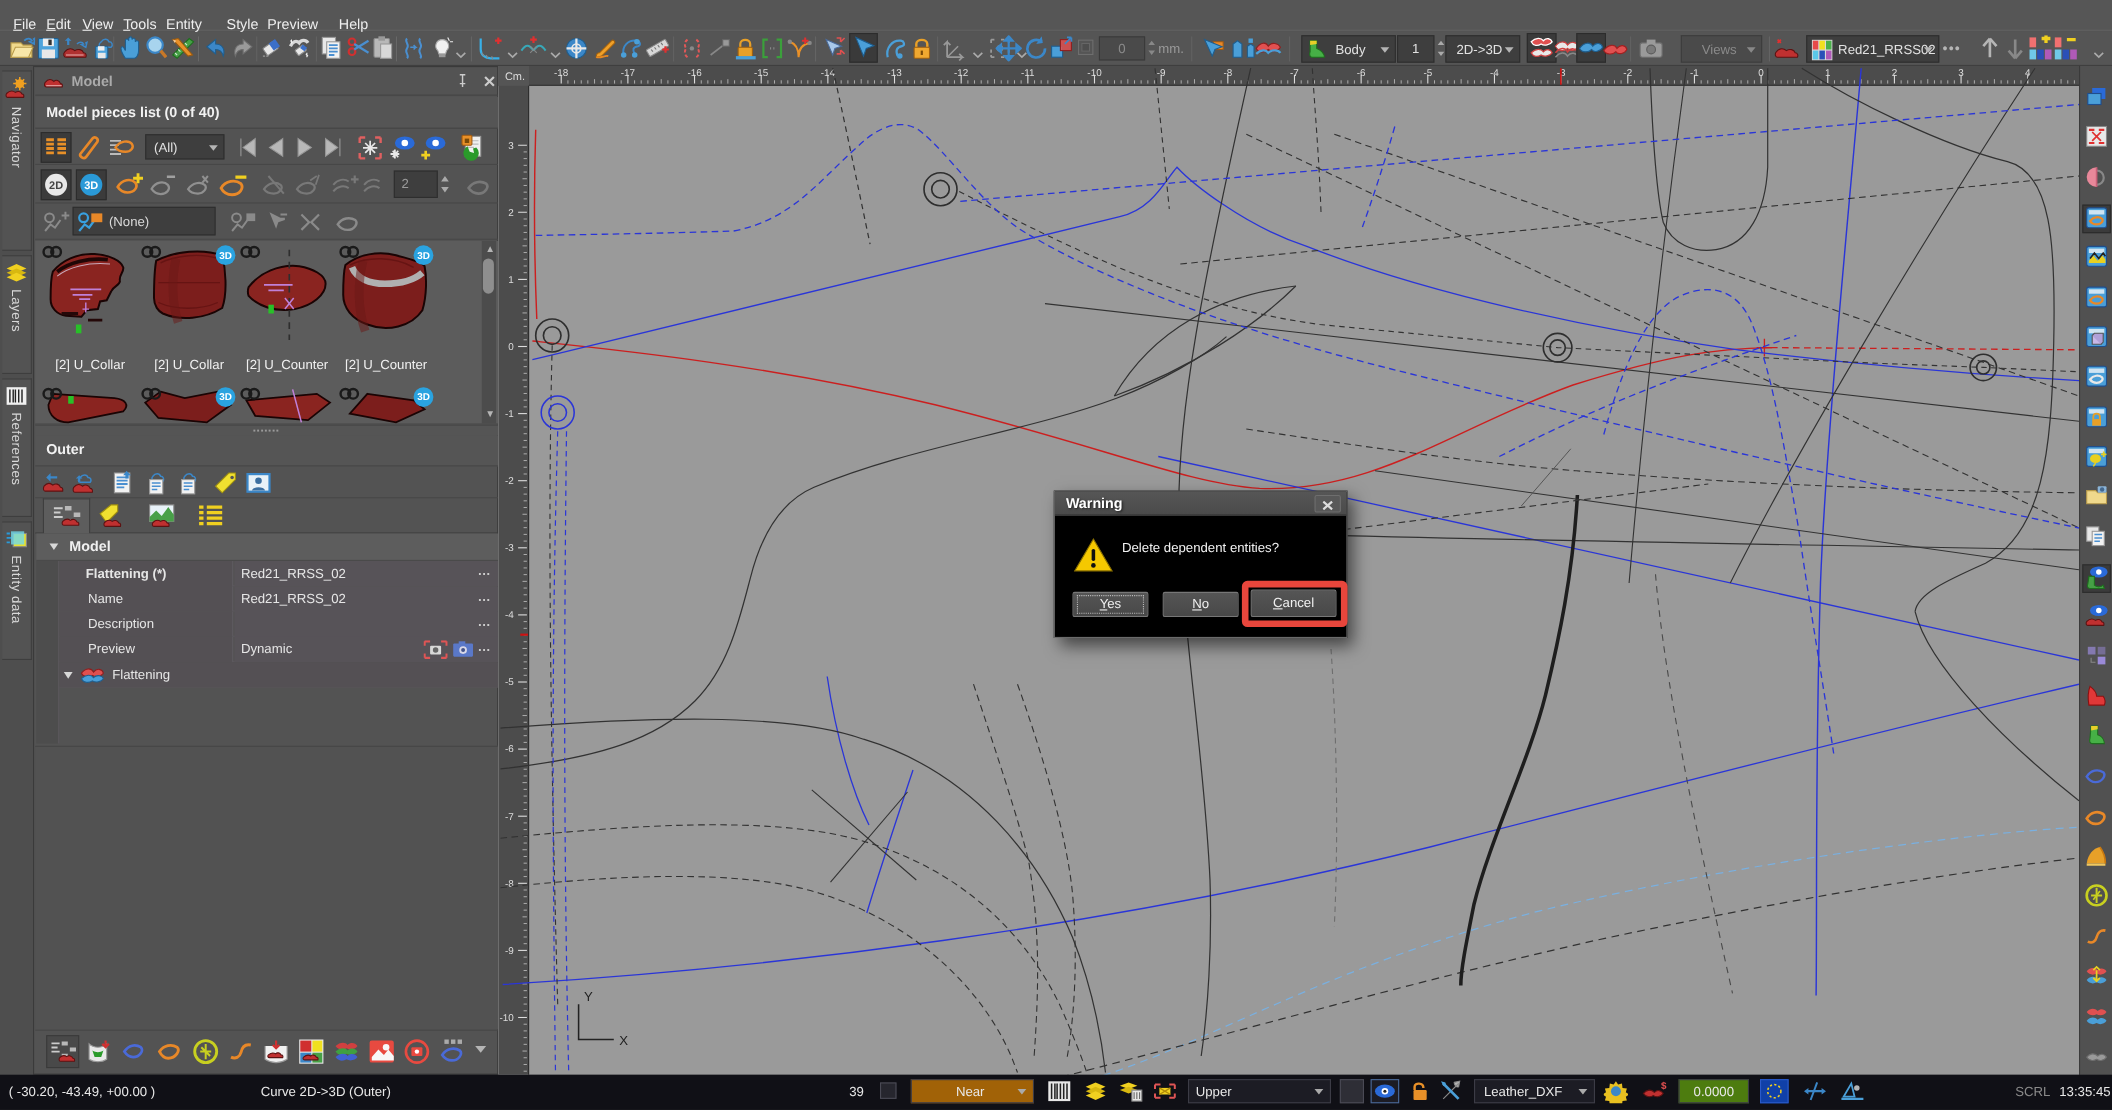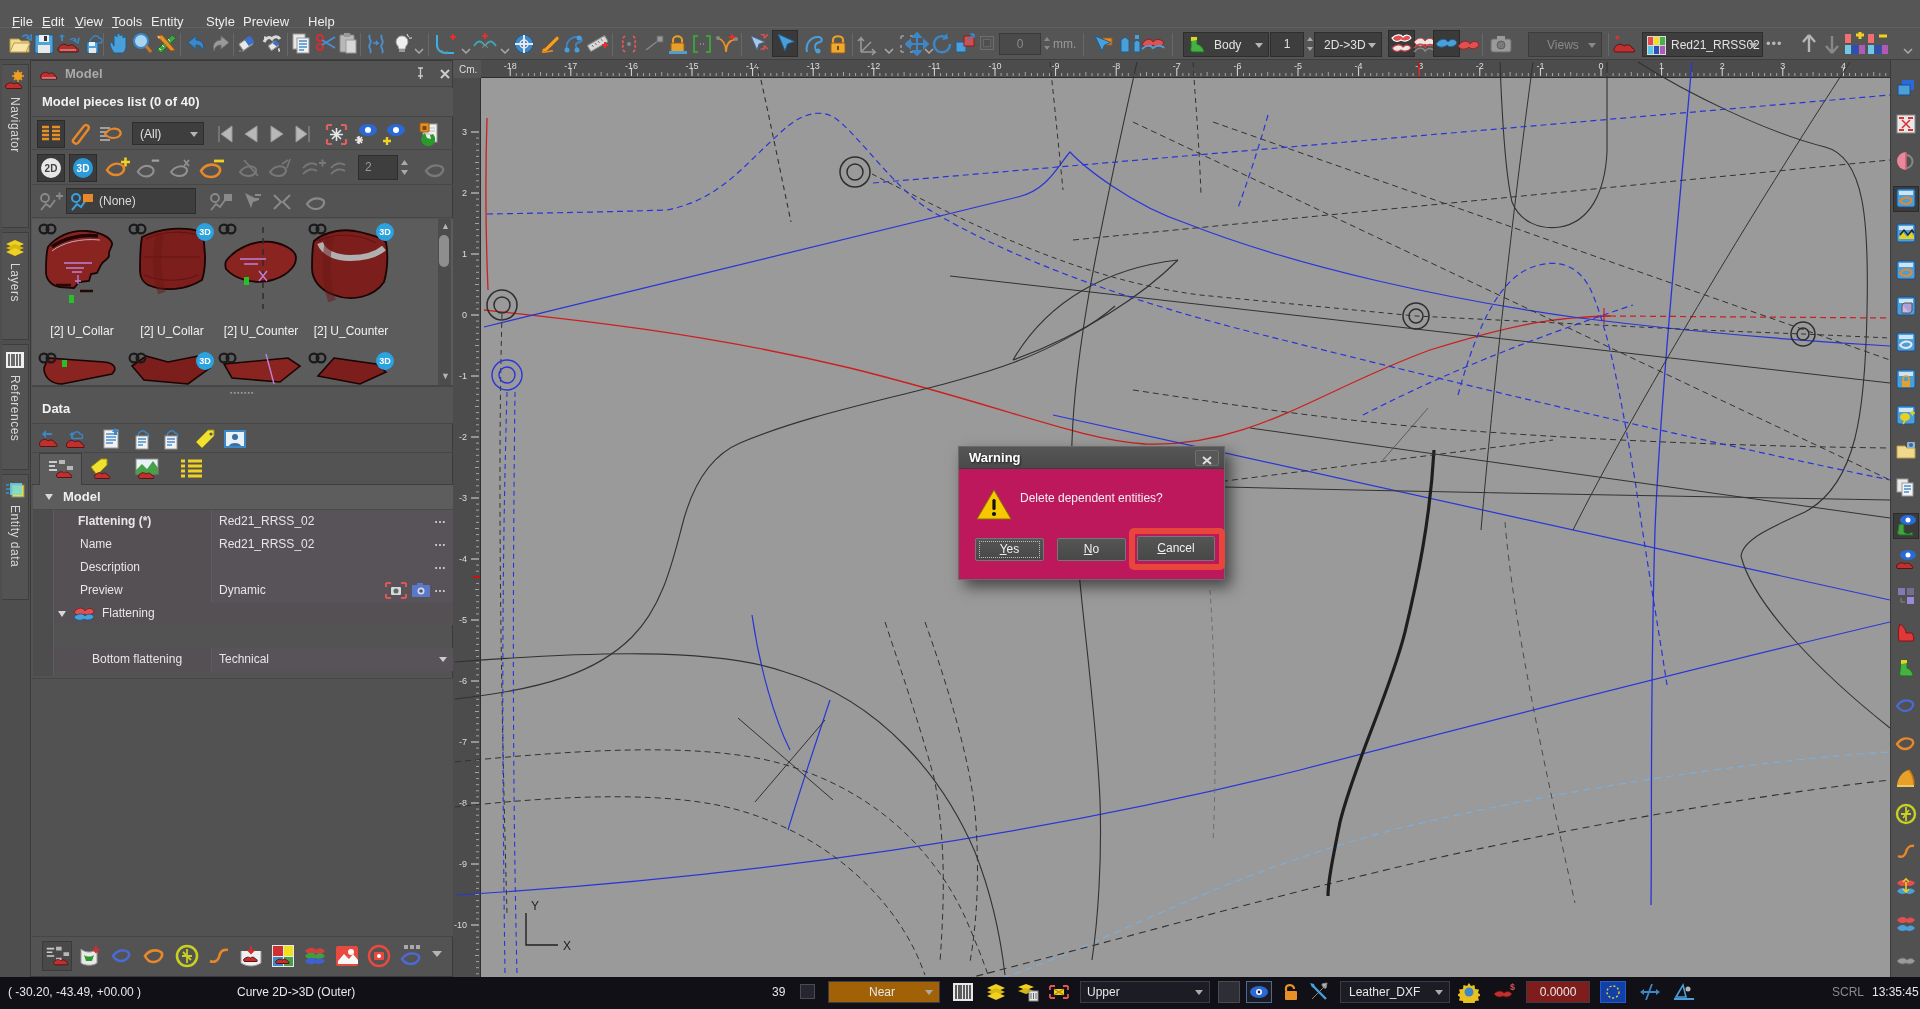--- a/index.html
+++ b/index.html
@@ -588,21 +588,21 @@
  <span style="position:absolute;left:344px;top:133px;width:18px;height:18px;border-radius:9px;background:#2aa3e0;color:#fff;font-size:9px;font-weight:bold;text-align:center;line-height:18px">3D</span>
  <span style="position:absolute;right:2px;top:0;width:13px;height:166px;background:#4c4c4c"></span>
  <span style="position:absolute;right:3px;top:2px;color:#b5b5b5;font-size:9px">▲</span>
  <span style="position:absolute;right:4px;top:16px;width:10px;height:32px;background:#8e8e8e;border-radius:5px"></span>
  <span style="position:absolute;right:3px;top:152px;color:#b5b5b5;font-size:9px">▼</span>
 </div>
 <div class="row" style="top:325px;height:10px;background:#555;border-top:1px solid #464646">
       <span style="position:absolute;left:198px;top:2px;color:#9a9a9a;font-size:7px;letter-spacing:1px">▪▪▪▪▪▪▪</span>
     </div>
 <div class="row" style="top:335px;height:28px;background:#555;border-bottom:1px solid #464646">
-      <span style="position:absolute;left:10px;top:5px;color:#f2f2f2;font-weight:bold;font-size:13px">Data</span>
+      <span style="position:absolute;left:10px;top:5px;color:#f2f2f2;font-weight:bold;font-size:13px">Outer</span>
     </div>
 <div class="row" style="top:363px;height:29px;border-bottom:1px solid #474747">
  <span style="position:absolute;left:6px;top:4px"><svg width="24" height="22" viewBox="0 0 24 22">
           <path d="M8 2l-4 4 4 4V7h6V5H8z" fill="#3b87c8"></path>
           <path d="M2 14c3-3.5 6-3 8-1 2.5-2 6-1 7 2 1.5 0 2.5 1.5 2 3.5H3c-1.5 0-2-2.5-1-4.5z" fill="#c03030" stroke="#5d1212"></path>
         </svg></span>
  <span style="position:absolute;left:33px;top:4px"><svg width="26" height="22" viewBox="0 0 26 22">
           <path d="M8 6c2-3 6-3 7 0 2.5 0 3.5 2.5 2 4.5H8c-2 0-2.5-3-0-4.5z" fill="none" stroke="#3b87c8" stroke-width="1.4"></path>
           <path d="M7 4l3 3h-2v3H6V7H4z" fill="#3b87c8"></path>
           <path d="M2 15c3-3.5 6-3 8-1 2.5-2 6-1 7 2 1.5 0 2.5 1.5 2 3.5H3c-1.5 0-2-2.5-1-4.5z" fill="#c03030" stroke="#5d1212"></path>
@@ -691,24 +691,20 @@
       </div>
  <div class="prow" style="top:117px">
         <span class="plabel" style="background:#545054;width:399px;border-right:none;padding-left:0">
   <span style="position:absolute;left:4px;top:9px;width:0;height:0;border:4px solid transparent;border-top:6px solid #d8d8d8"></span>
   <svg width="24" height="17" viewBox="0 0 24 17" style="position:absolute;left:18px;top:3px">
             <path d="M2 7c4-5 9-5 11-1 3-4 8-3 9 1-2 3-7 4-10 2-3 2-8 2-10-2z" fill="#e05050" stroke="#8e1f1f"></path>
             <path d="M2 12c4-4 9-4 11-1 3-3 8-2 9 1-2 3-7 4-10 2-3 2-8 2-10-2z" fill="#4a9fd8" stroke="#1f5e8e"></path>
           </svg>
   <span style="position:absolute;left:48px;top:4px">Flattening</span>
  </span>
-      </div>
- <div class="prow" style="top:163px">
-        <span class="plabel" style="padding-left:38px">Bottom flattening</span>
-        <span class="pval">Technical<span class="dots" style="top:7px"><span style="display:inline-block;width:0;height:0;border:4px solid transparent;border-top:5px solid #ccc"></span></span></span>
       </div>
 </div>
 <div class="row" style="top:617px;height:258px;background:#525252;border-top:1px solid #464646"></div>
 <div id="pbottom" class="row" style="top:875px;height:40px;border-top:1px solid #464646">
  <span style="position:absolute;left:10px;top:4px;width:30px;height:30px;background:#494949;border:1px solid #3a3a3a"><svg width="26" height="26" viewBox="0 0 28 26" style="margin:1px">
           <path d="M3 5h8M3 9h6M3 13h8" stroke="#ccc" stroke-width="1.8"></path>
           <path d="M13 3h6v4h-6zM21 9h6v4h-6zM13 15h6v4h-6z" fill="#b8b8b8"></path>
           <path d="M5 17c3-3 5-2.5 7-1 2-1.5 5-1 6 1.5 1.5 0 2 1.5 1.5 3H6c-1.5 0-2-2-1-3.5z" fill="#c03030" stroke="#5d1212" transform="translate(6 2)"></path>
         </svg></span>
  <span style="position:absolute;left:46px;top:6px"><svg width="26" height="26" viewBox="0 0 26 26">
@@ -1429,38 +1425,38 @@
       <span style="position:absolute;right:6px;top:8px;width:0;height:0;border:4px solid transparent;border-top:5px solid #aaa"></span>
     </span>
  <span style="position:absolute;left:1458px;top:4px"><svg width="22" height="22" viewBox="0 0 22 22">
         <path d="M11 2l2 3 3.5-1 .5 4 4 .5-1 3.5 3 2-3 2 1 3.5-4 .5-.5 4-3.5-1-2 3-2-3-3.5 1-.5-4-4-.5 1-3.5-3-2 3-2-1-3.5 4-.5.5-4 3.5 1z" fill="#e8c020"></path>
         <circle cx="11" cy="11" r="4.5" fill="#3b87c8"></circle>
       </svg></span>
  <span style="position:absolute;left:1492px;top:5px"><svg width="26" height="20" viewBox="0 0 26 20">
         <path d="M2 12c3-3.5 7-4 10-1 2.5-2.5 6-2 8 1-2 3-6 4-9 2-3 2-7 1-9-2z" fill="#c03030" stroke="#5d1212"></path>
         <text x="18" y="8" font-size="9" fill="#e05050" font-family="Liberation Sans" font-weight="bold">$</text>
       </svg></span>
- <span style="position:absolute;left:1526px;top:4px;width:64px;height:22px;background:#7f1d1d;border:1px solid #3c3c46;text-align:center;padding-top:3px">0.0000</span>
+ <span style="position:absolute;left:1526px;top:4px;width:64px;height:22px;background:#4d7c0f;border:1px solid #3c3c46;text-align:center;padding-top:3px">0.0000</span>
  <span style="position:absolute;left:1600px;top:4px;width:26px;height:22px;background:#1040a8;border:1px solid #2a5ac8"><svg width="16" height="16" style="margin:2px 0 0 4px">
         <circle cx="8" cy="8" r="6" fill="none" stroke="#f0d020" stroke-width="1.4" stroke-dasharray="2 2"></circle>
       </svg></span>
  <span style="position:absolute;left:1638px;top:4px"><svg width="24" height="22" viewBox="0 0 24 22">
         <path d="M6 8L2 11l4 3v-2h6V10H6zM18 8l4 3-4 3v-2h-6V10h6z" fill="#3b87c8"></path>
         <path d="M14 3L8 19" stroke="#3b87c8" stroke-width="1.8"></path>
       </svg></span>
  <span style="position:absolute;left:1672px;top:4px"><svg width="24" height="22" viewBox="0 0 24 22">
         <path d="M4 16l7-12 3 12z" fill="none" stroke="#4a9fd8" stroke-width="1.6"></path>
         <path d="M2 17h20v2H2z" fill="#4a9fd8"></path>
         <circle cx="16" cy="8" r="2.5" fill="#b5b5b5"></circle>
       </svg></span>
  <span style="position:absolute;left:1832px;top:8px;color:#8a8a8a">SCRL</span>
  <span style="position:absolute;left:1872px;top:8px">13:35:45</span>
 </div>
 
-<div id="dialog" style="position:absolute;left:958px;top:446px;width:267px;height:134px;background:#be185d;border:1px solid #6a6a6a;box-shadow:6px 7px 14px rgba(0,0,0,0.55)">
+<div id="dialog" style="position:absolute;left:958px;top:446px;width:267px;height:134px;background:#000000;border:1px solid #6a6a6a;box-shadow:6px 7px 14px rgba(0,0,0,0.55)">
  <div style="position:absolute;left:0;top:0;width:265px;height:22px;background:linear-gradient(#565656,#4a4a4a);border-bottom:1px solid #3e3e3e">
   <span style="position:absolute;left:10px;top:3px;color:#fff;font-weight:bold;font-size:13px;text-shadow:1px 1px 2px #222">Warning</span>
   <span style="position:absolute;right:5px;top:3px;width:24px;height:16px;background:#585858;border:1px solid #6e6e6e;border-radius:2px;text-align:center"><svg width="10" height="9" style="margin-top:3px">
           <path d="M1 1l8 7M9 1L1 8" stroke="#ddd" stroke-width="2"></path>
         </svg></span>
  </div>
  <svg width="36" height="33" viewBox="0 0 36 33" style="position:absolute;left:17px;top:41px">
       <path d="M18 2L35 31H1z" fill="#f5c800" stroke="#8a7000" stroke-width="1"></path>
       <rect x="16.4" y="11" width="3.2" height="11" rx="1.5" fill="#111"></rect>
       <circle cx="18" cy="26" r="2.1" fill="#111"></circle>

